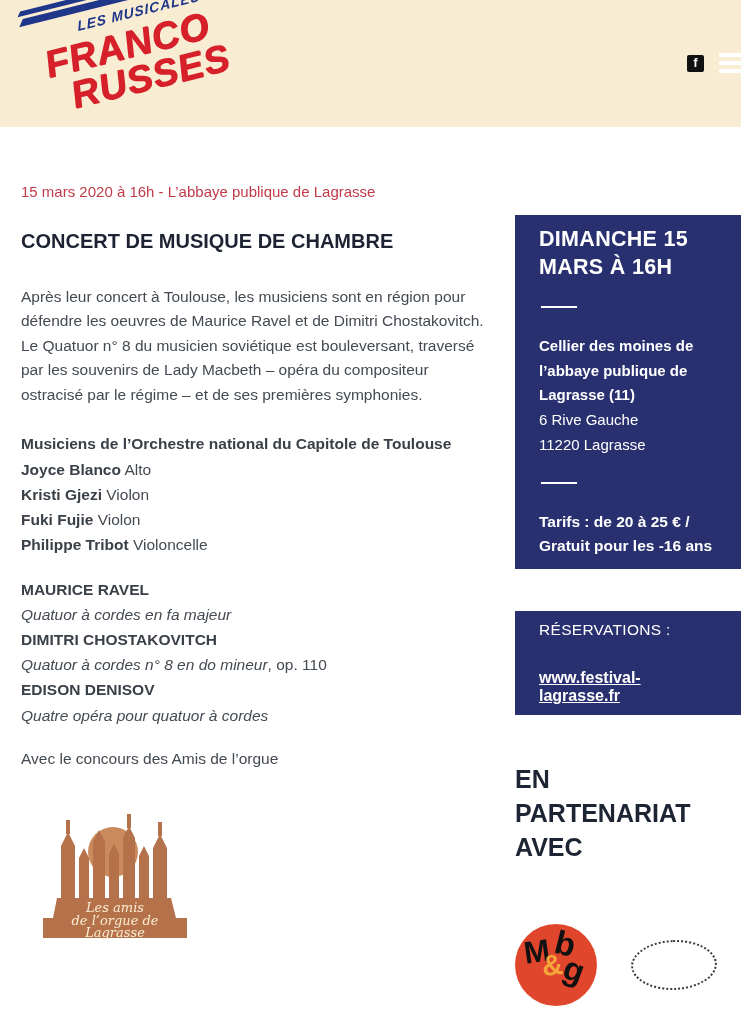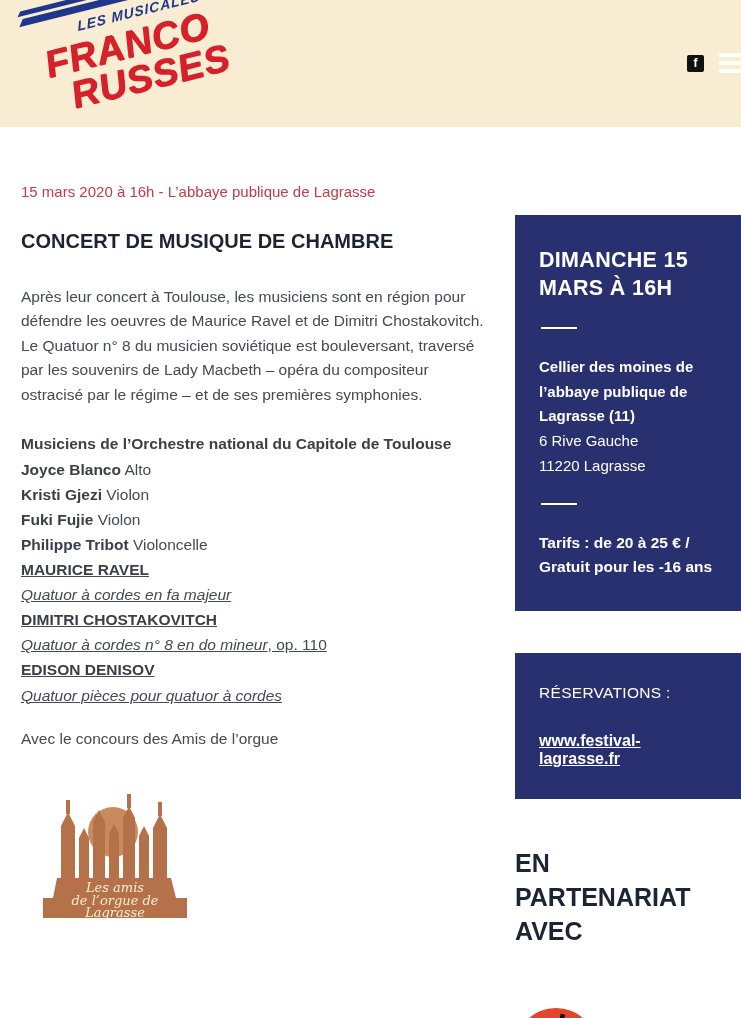--- a/index.html
+++ b/index.html
@@ -26,27 +26,27 @@
   .main { margin-left:21px; width:470px; }
   .aside { width:226px; margin-left:24px; }
 
   
   .meta { margin-top:56px; font-size:15px; color:#c13b49; }
   h1.title { margin-top:18px; font-size:30px; letter-spacing:0.2px; color:#bf202f; }
   h2.subtitle { margin-top:30px; font-size:20px; color:#1d2333; }
   .intro { margin-top:32px; font-size:15.5px; line-height:1.58; color:#434a52; }
   .musicians { margin-top:24px; font-size:15.5px; line-height:1.62; color:#434a52; }
   .musicians b, .program b { color:#3a4048; }
-  .program { font-size:15.5px; line-height:1.62; color:#434a52;text-decoration:underline; }
+  .program { margin-top:20px; font-size:15.5px; line-height:1.62; color:#434a52; }
   .piece { font-style:italic; }
   .credit { margin-top:22px; font-size:15.5px; color:#434a52; }
   .orgue-logo { margin:38px 0 0 18px; display:block; }
 
   
-  .navy-box { background:#293070; color:#fff; padding:31px 24px; }
+  .navy-box { background:#293070; color:#fff; padding:10px 24px; }
   .event-box { margin-top:88px; }
   .event-title { font-size:21.5px; font-weight:bold; line-height:1.32; letter-spacing:0.3px; }
   .box-divider { width:36px; border:0; border-top:2px solid #fff; margin:24px 0 26px 2px; }
   .venue { font-size:15px; font-weight:bold; line-height:1.65; }
   .addr { font-size:15px; line-height:1.65; }
   .tarifs { font-size:15.5px; font-weight:bold; line-height:1.6; }
   .resa-box { margin-top:42px; }
   .resa-label { font-size:15.5px; font-weight:normal; letter-spacing:0.3px; }
   .resa-link { display:inline-block; margin-top:30px; font-size:16px; font-weight:bold; color:#fff; text-decoration:underline; cursor:pointer; }
   .partners-heading { margin-top:48px; font-size:25px; line-height:1.35; color:#1d2433; font-weight:bold; width:210px; }
@@ -97,21 +97,21 @@
         <div><b>Fuki Fujie</b> <span>Violon</span></div>
         <div><b>Philippe Tribot</b> <span>Violoncelle</span></div>
       </div>
 
       <div class="program">
         <div><b>MAURICE RAVEL</b></div>
         <div><span class="piece">Quatuor à cordes en fa majeur</span><span></span></div>
         <div><b>DIMITRI CHOSTAKOVITCH</b></div>
         <div><span class="piece">Quatuor à cordes n° 8 en do mineur</span><span>, op. 110</span></div>
         <div><b>EDISON DENISOV</b></div>
-        <div><span class="piece">Quatuor pièces pour quatuor à cordes</span><span></span></div>
+        <div><span class="piece">Quatre opéra pour quatuor à cordes</span><span></span></div>
       </div>
 
       <div class="credit">Avec le concours des Amis de l’orgue</div>
 
       <svg class="orgue-logo" width="152" height="138" viewBox="0 0 152 138">
         <circle cx="74" cy="46" r="25" fill="#c98a5d"></circle>
 
         <g fill="#b5714a">
           <path d="M22 96 V40 L29 26 L36 40 V96 Z"></path>
           <path d="M40 96 V52 L45 42 L50 52 V96 Z"></path>

